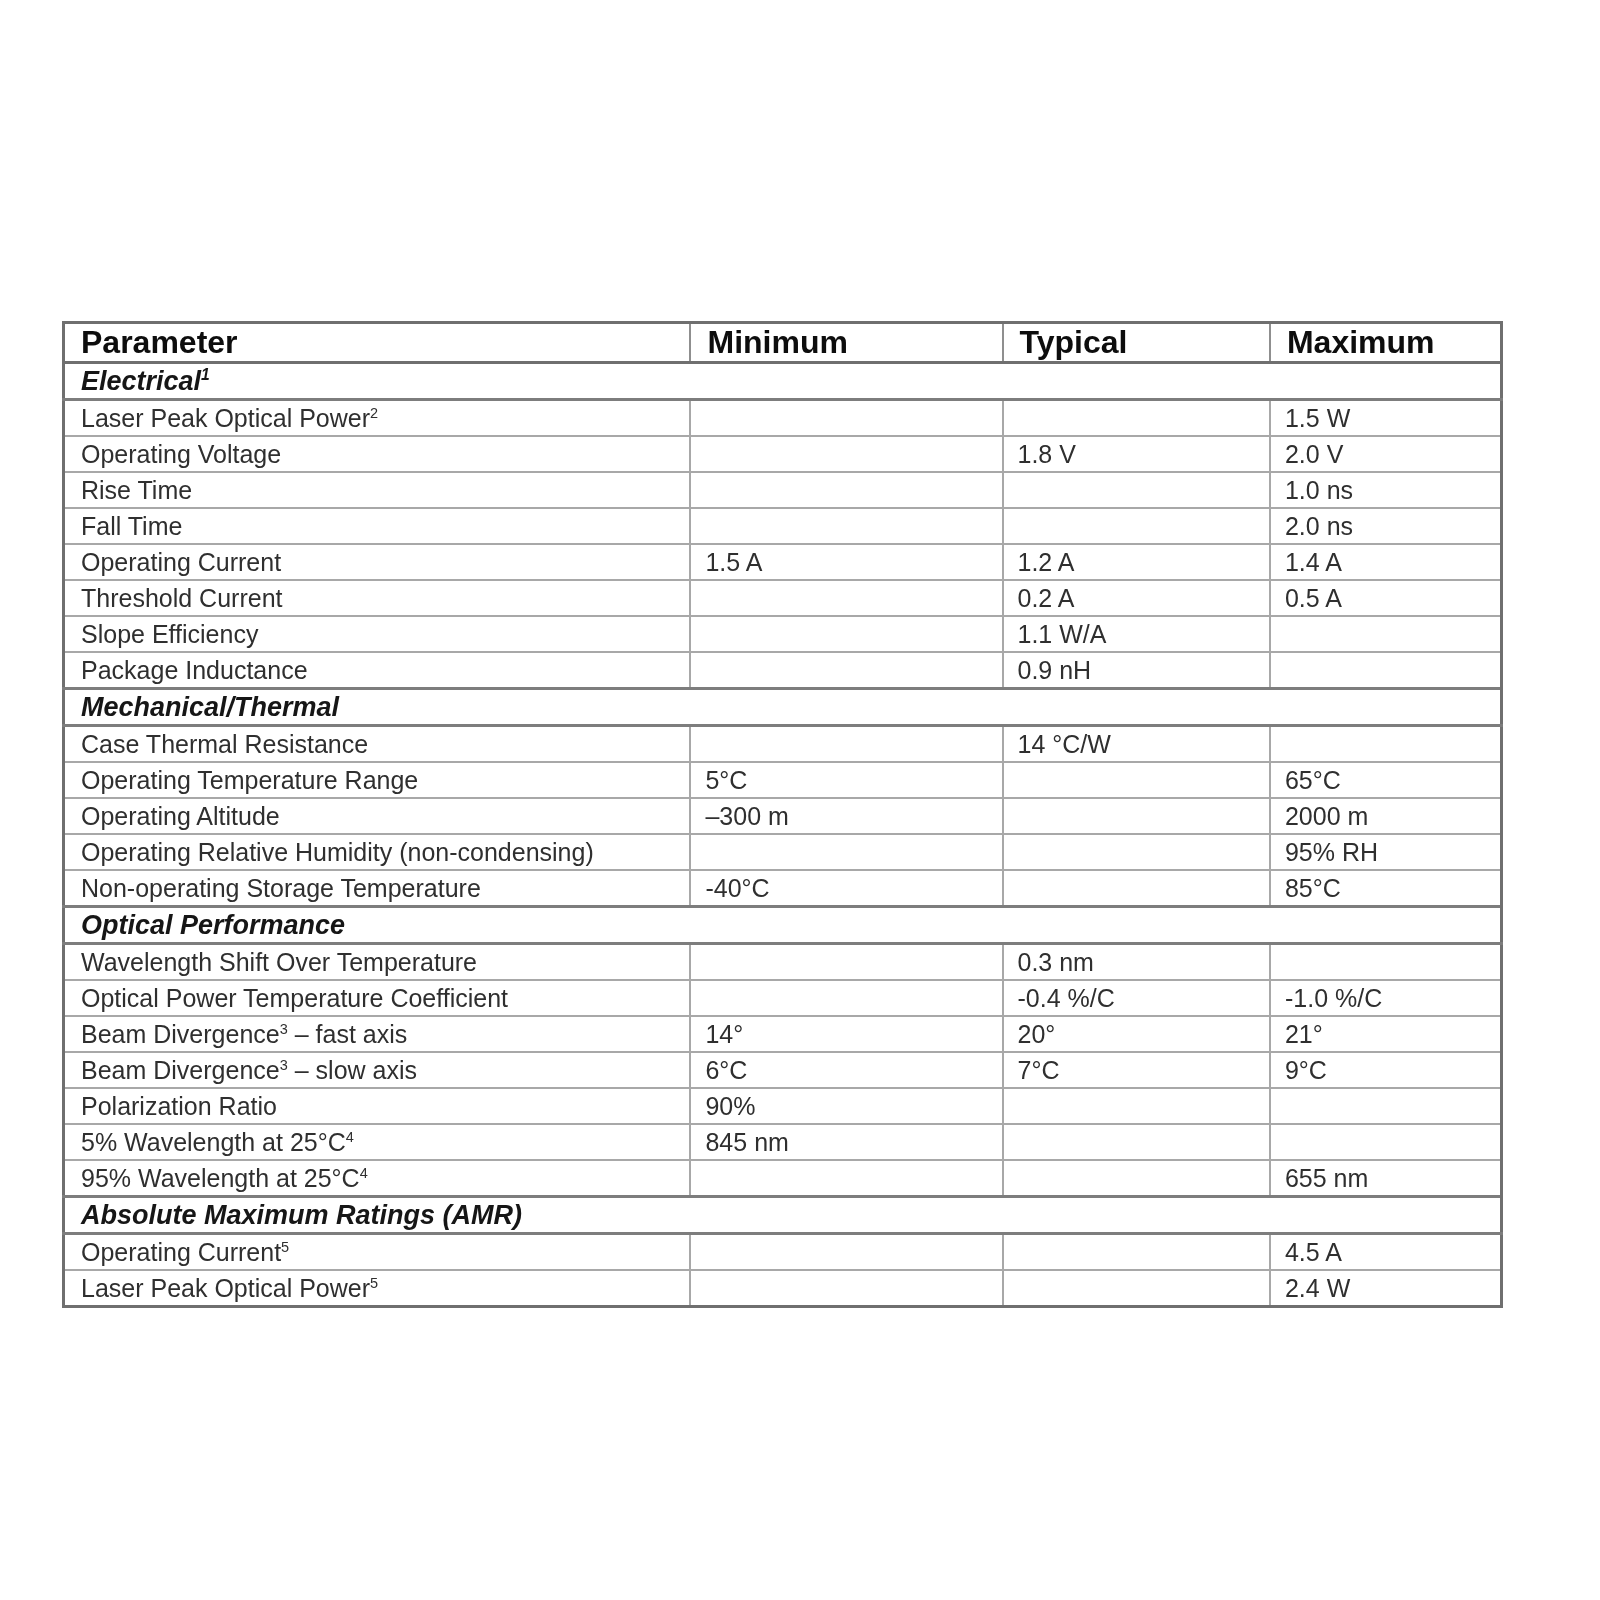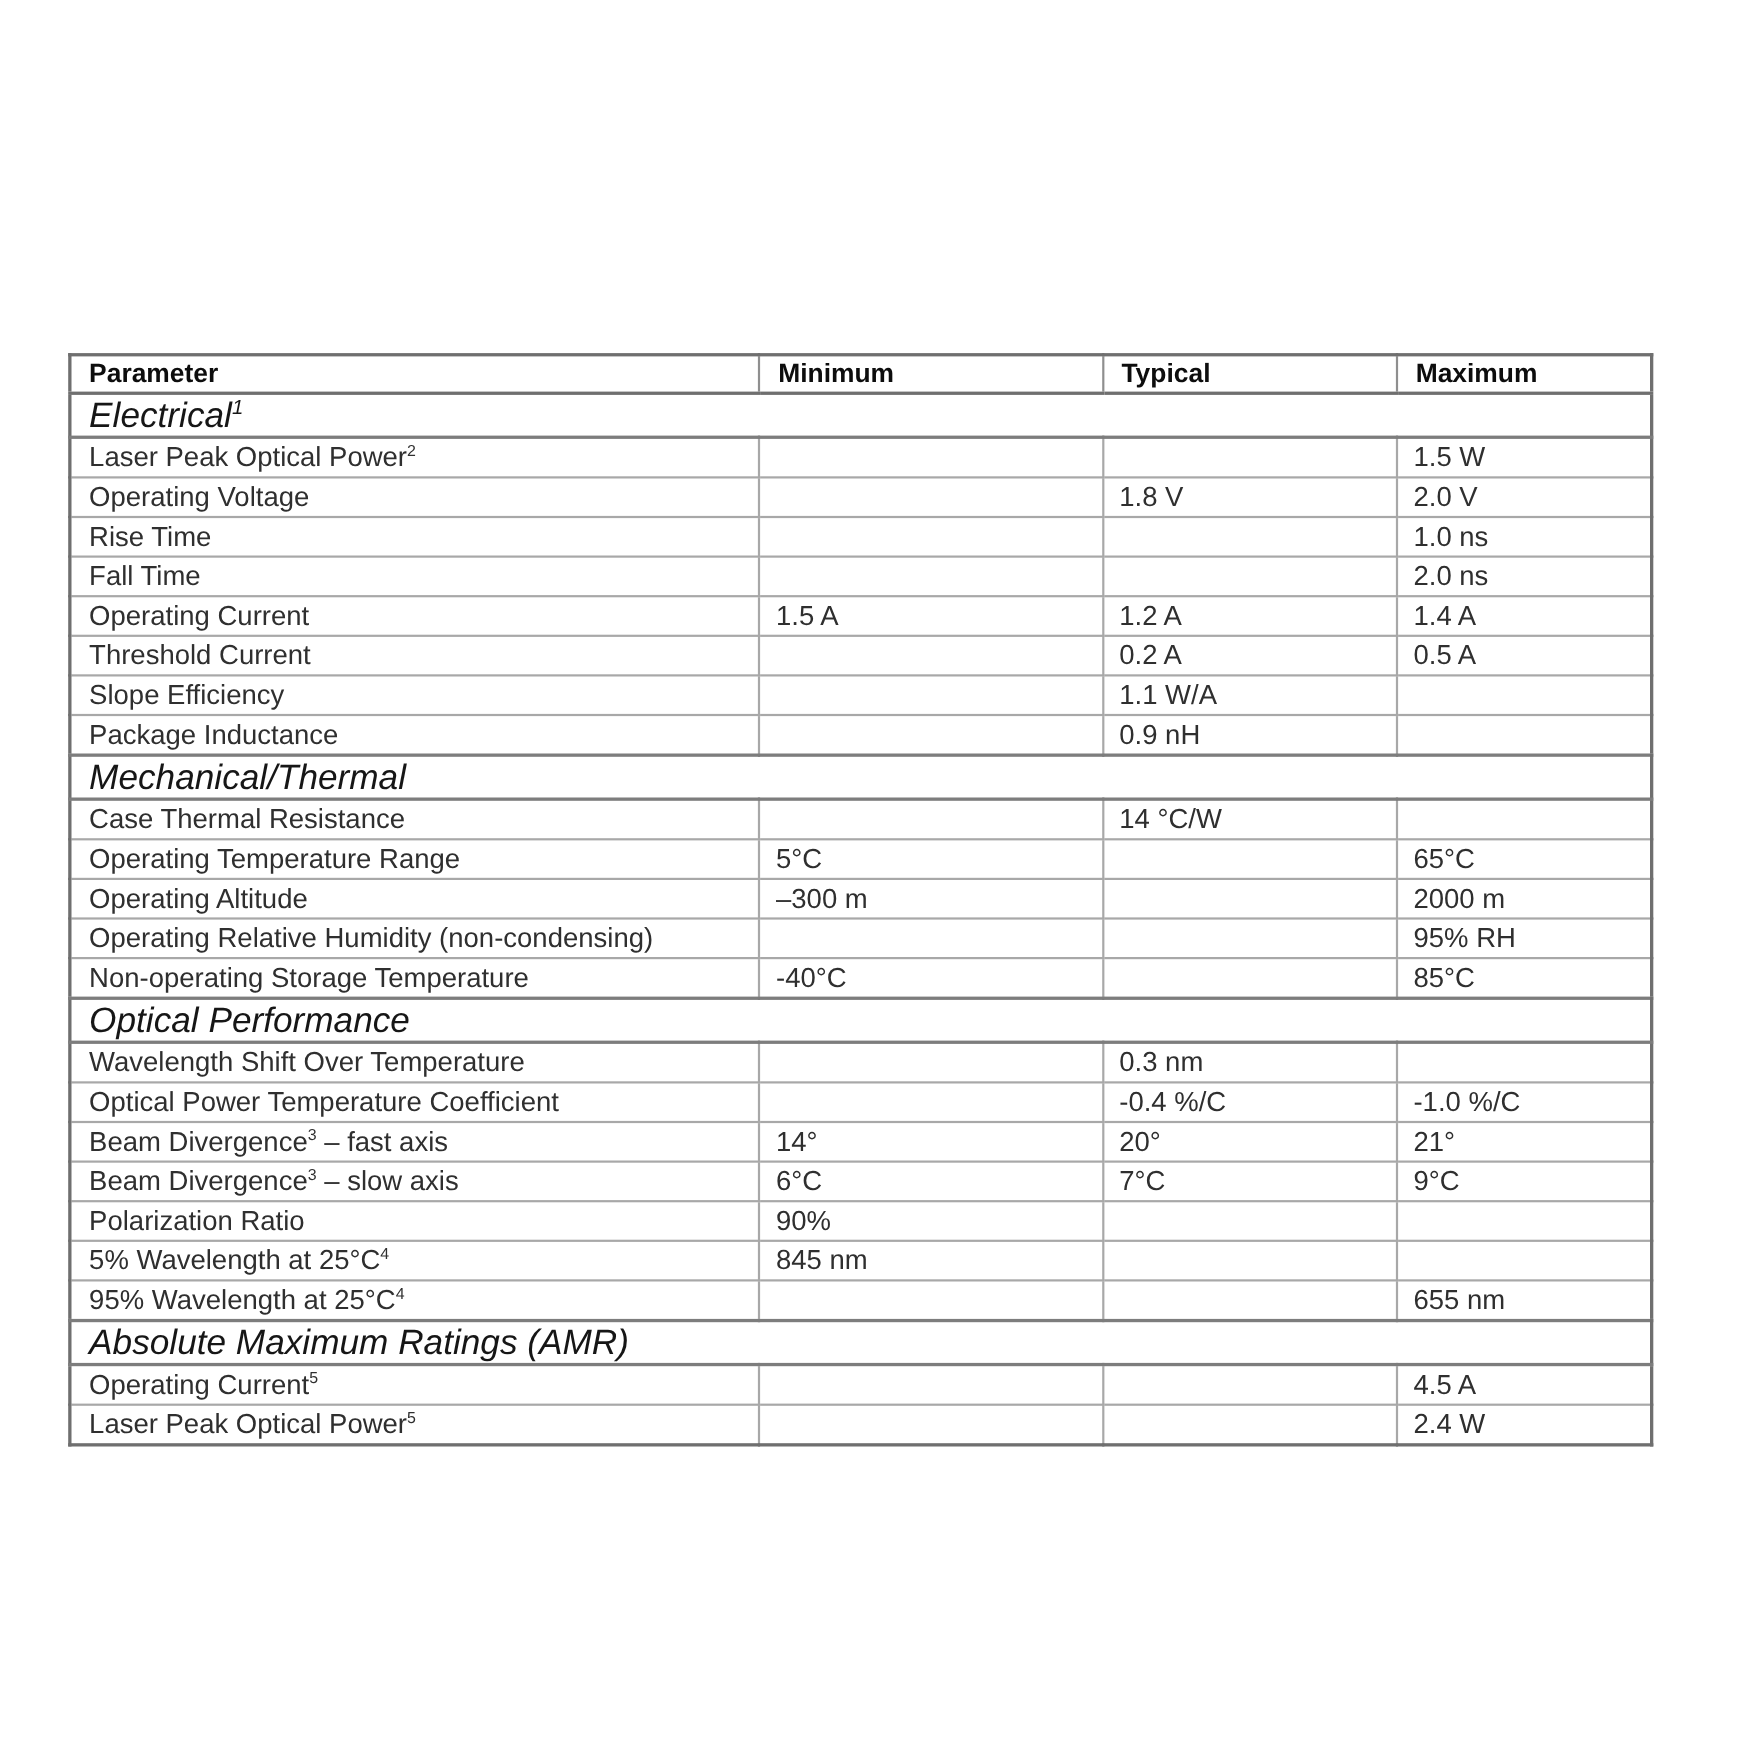--- a/index.html
+++ b/index.html
@@ -28,21 +28,21 @@
   .col-param   { width: 43.6%; }
   .col-minimum { width: 21.7%; }
   .col-typical { width: 18.6%; }
   .col-maximum { width: 16.1%; }
 
   .spec-table th {
     height: 32px;
     text-align: left;
     vertical-align: middle;
     padding: 0 6px 0 16px;
-    font-size: 24px;
+    font-size: 32px;
     font-weight: bold;
     color: #0d0d0d;
     border: 2px solid #8f8f8f;
     border-bottom: 3px solid #6f6f6f;
     white-space: nowrap;
     overflow: hidden;
   }
   .spec-table td {
     height: 34px;
     vertical-align: middle;
@@ -50,22 +50,22 @@
     font-size: 25px;
     color: #2f2f2f;
     border: 2px solid #a8a8a8;
     white-space: nowrap;
     overflow: hidden;
   }
   .spec-table td.val {
     padding-left: 14px;
   }
   .spec-table tr.section-row td {
-    font-size: 32px;
-    font-weight: normal;
+    font-size: 27px;
+    font-weight: bold;
     font-style: italic;
     color: #161616;
     border-top: 3px solid #7d7d7d;
     border-bottom: 3px solid #7d7d7d;
     border-left: 3px solid #6f6f6f;
     border-right: 3px solid #6f6f6f;
   }
   sup {
     font-size: 58%;
     line-height: 0;

